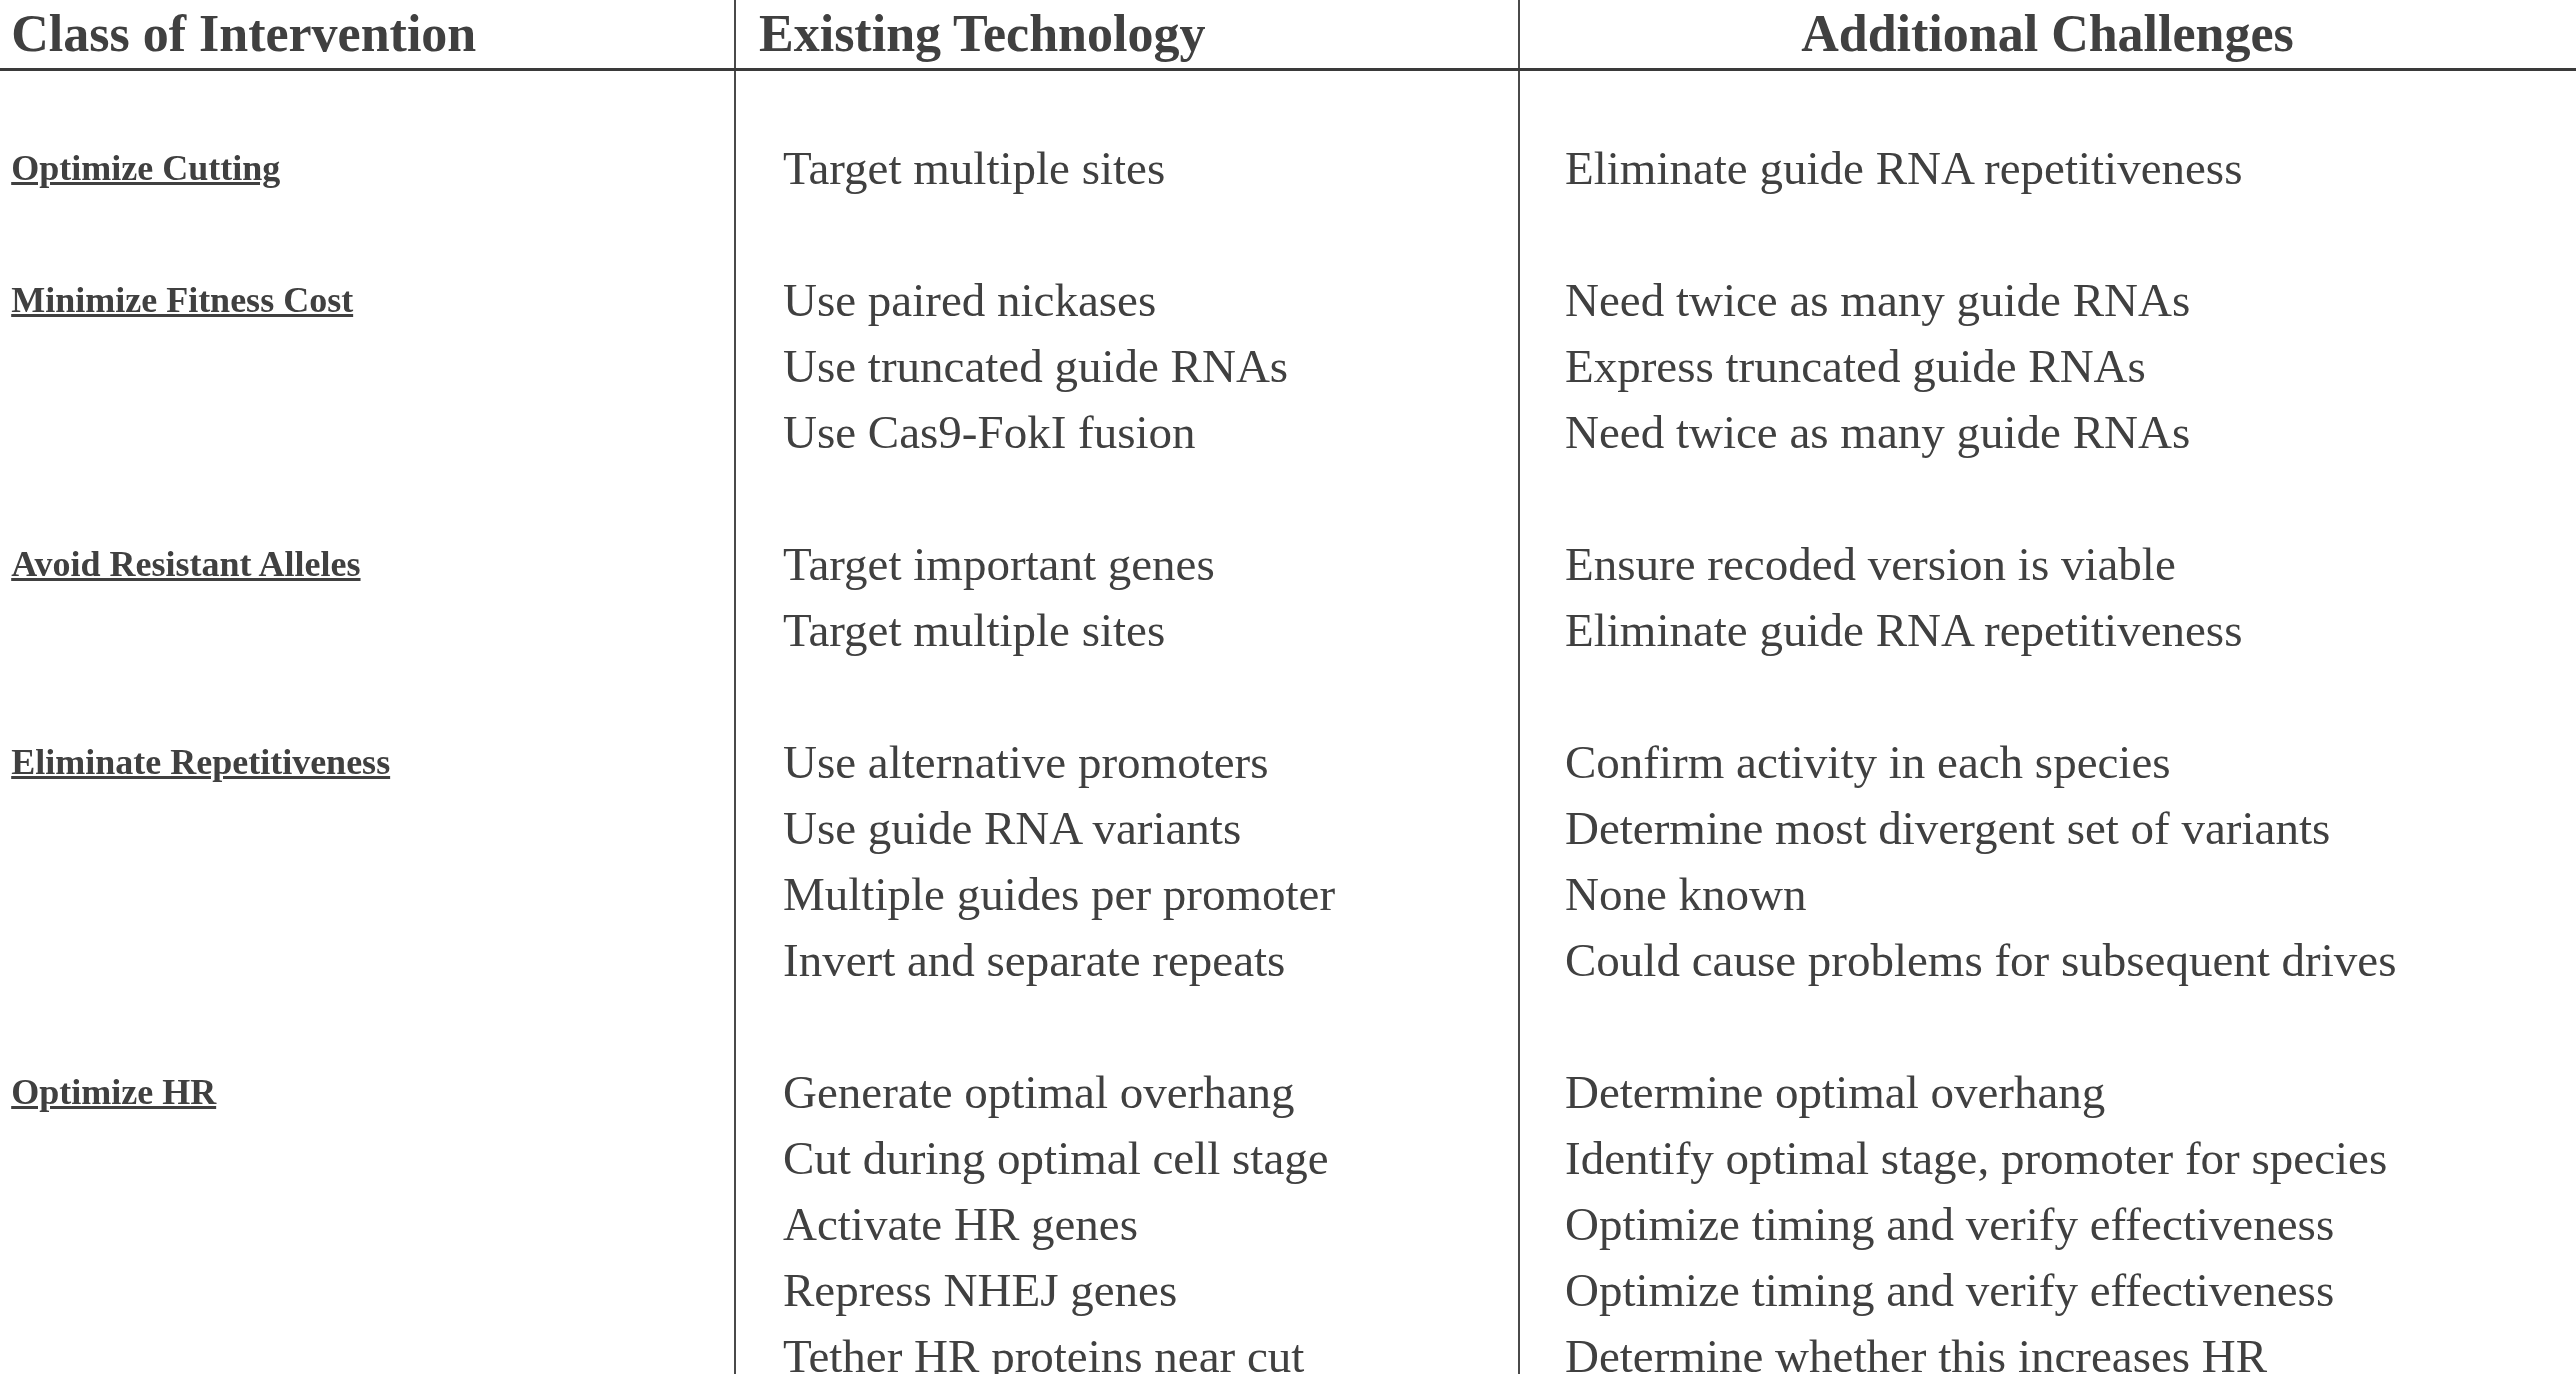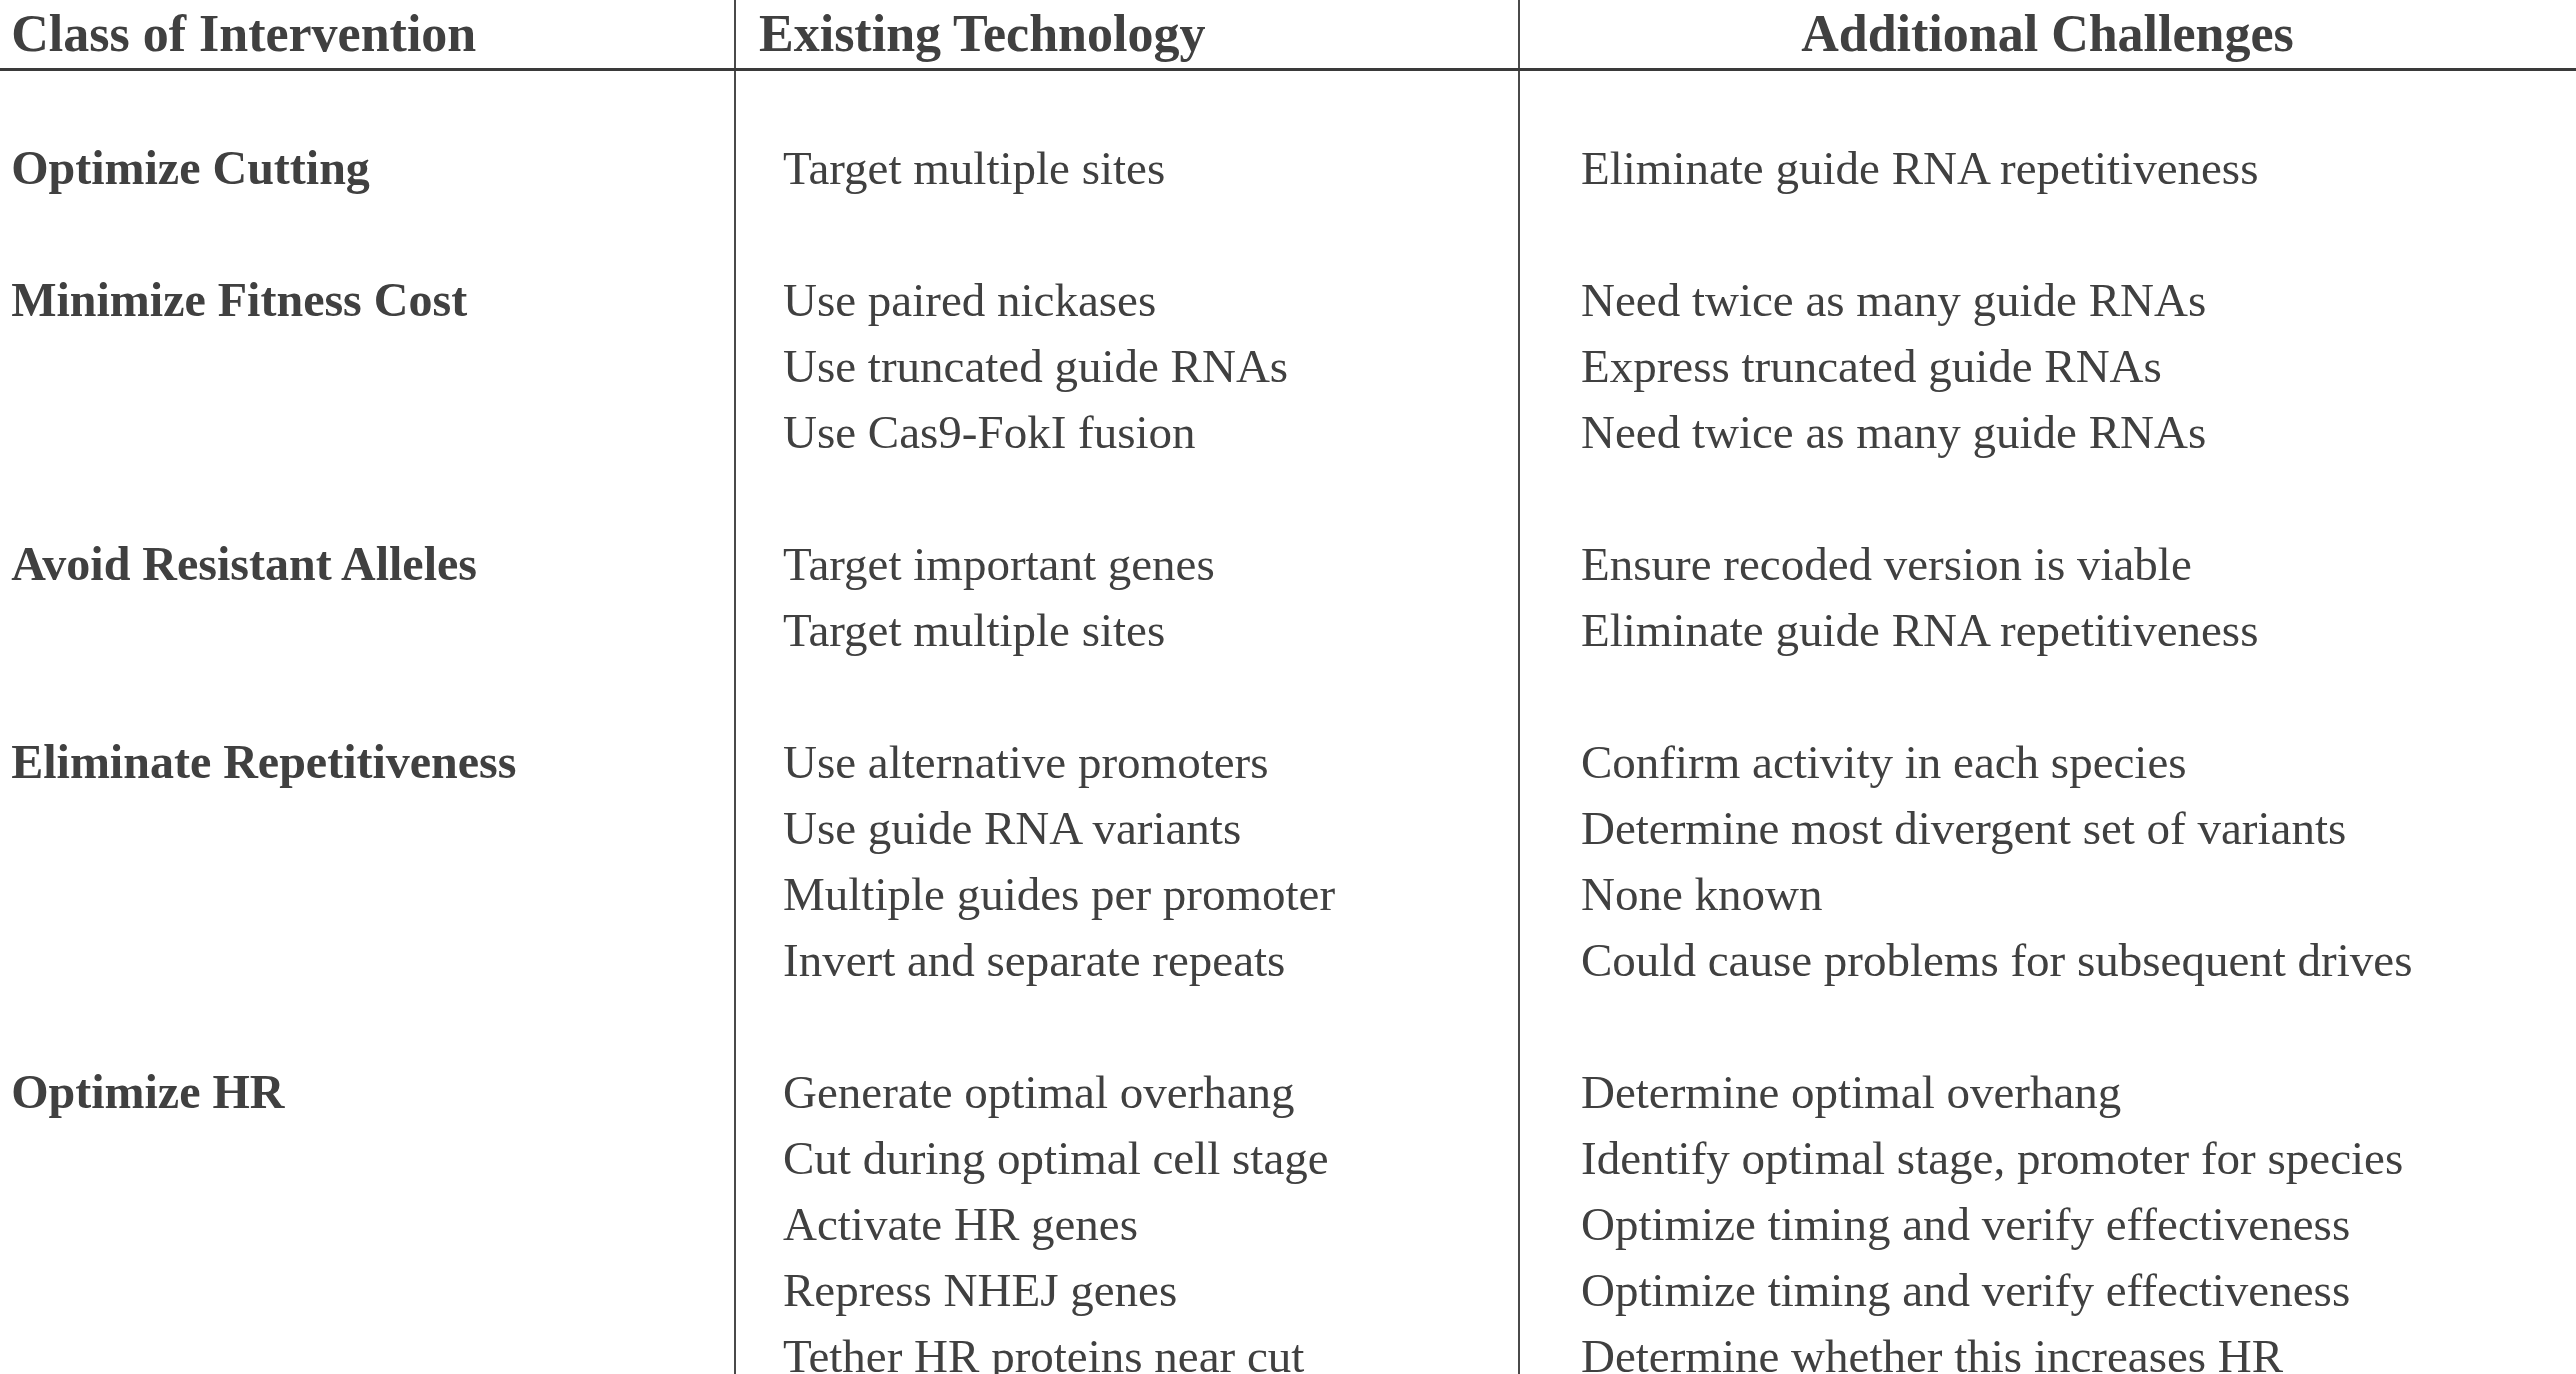--- a/index.html
+++ b/index.html
@@ -60,26 +60,27 @@
     width: 100%;
   }
   .group {
     display: grid;
     grid-template-columns: 735px 784px 1057px;
     margin-bottom: 66px;
   }
   .group:last-child { margin-bottom: 0; }
   .cell.c1 { padding-left: 11.2px; }
   .cell.c2 { padding-left: 48px; }
-  .cell.c3 { padding-left: 62px; }
+  .cell.c3 { padding-left: 46px; }
   .rowlabel {
     font-weight: bold;
-    font-size: 48px;
+    font-size: 36px;
     line-height: 66px;
     white-space: nowrap;
+    text-decoration: underline;
   }
   .line {
     font-size: 47px;
     line-height: 66px;
     white-space: nowrap;
   }
 </style>
 </head>
 <body>
 

